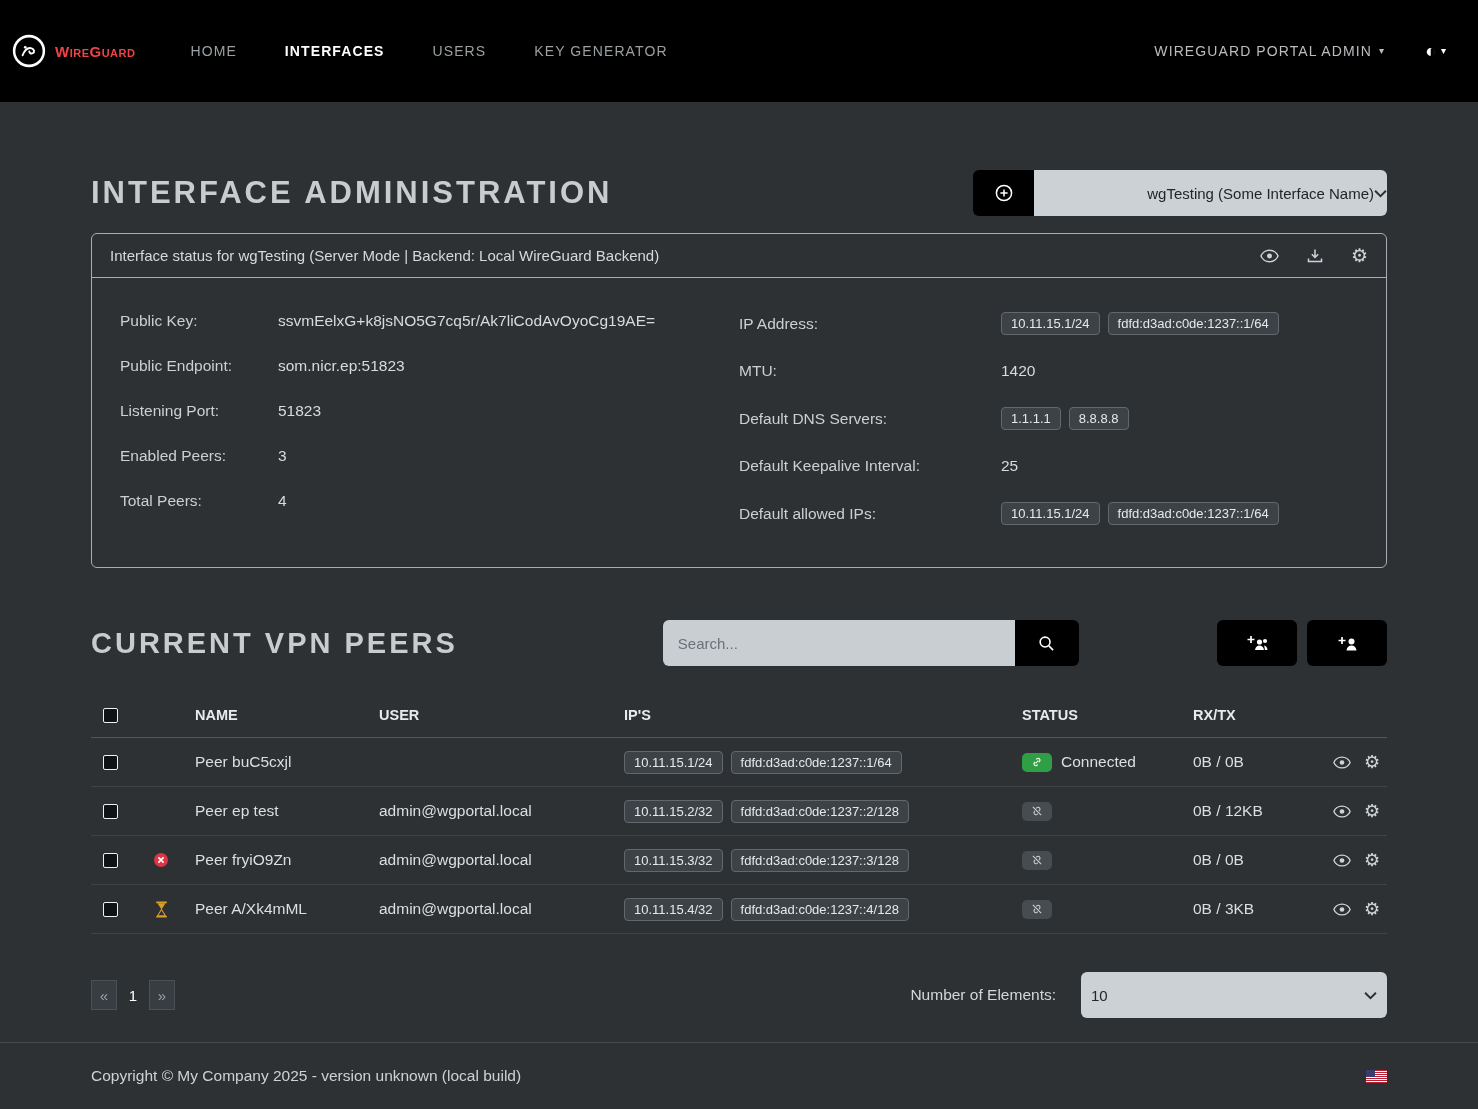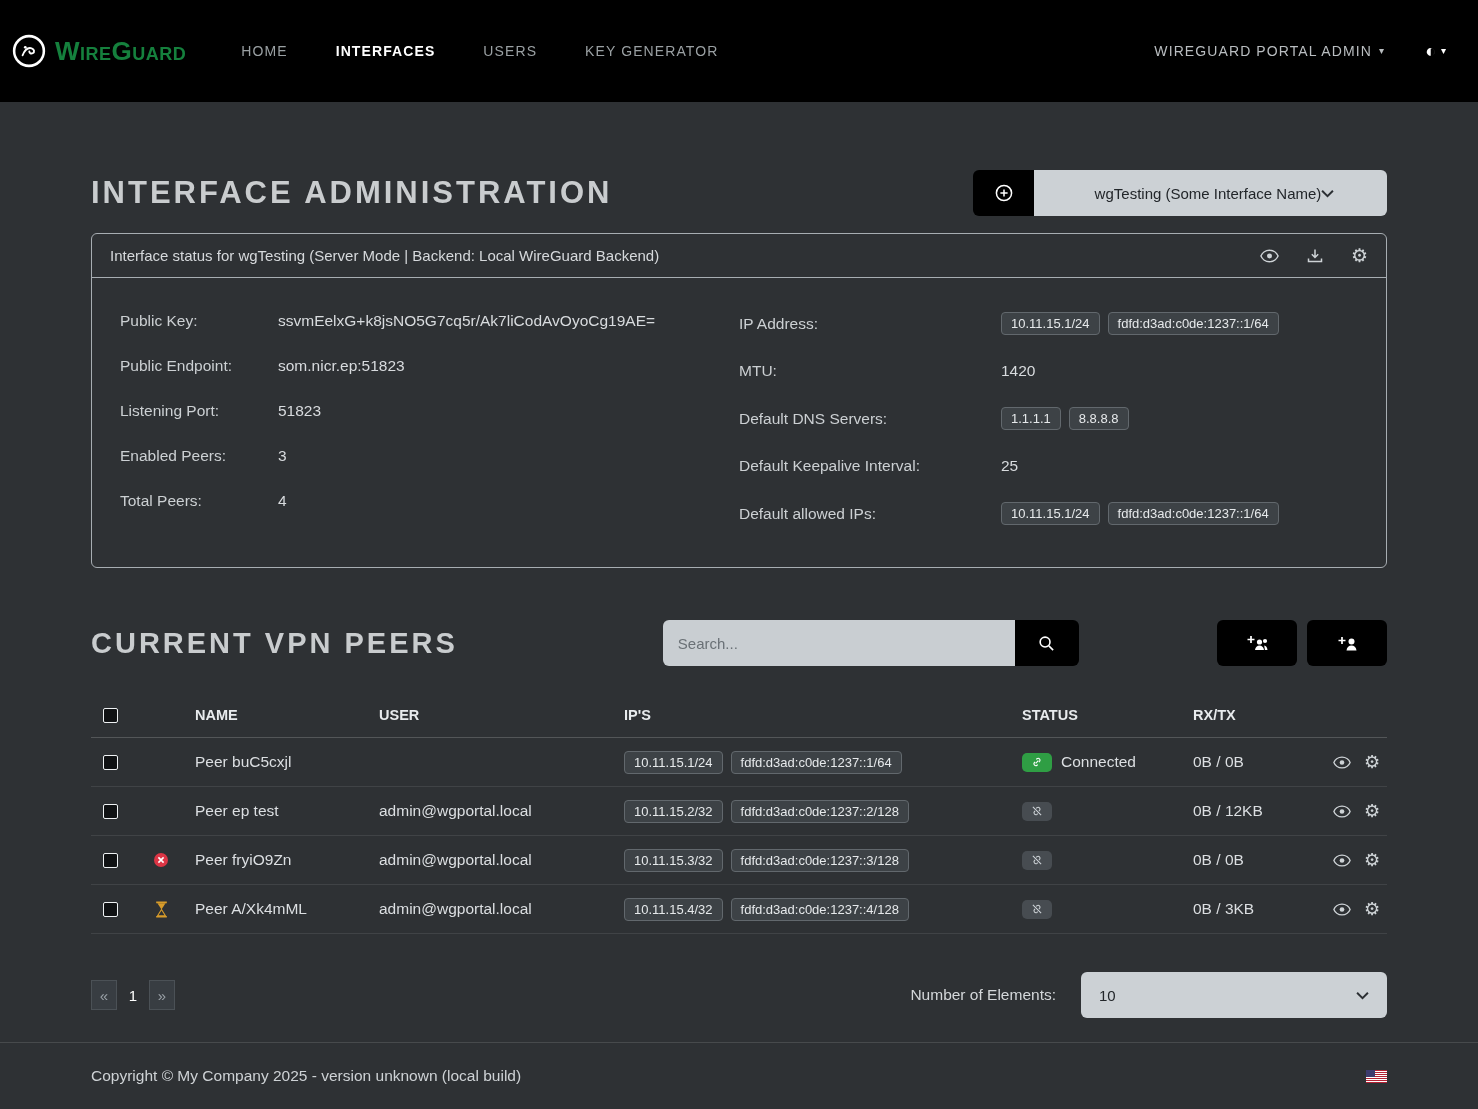--- a/index.html
+++ b/index.html
@@ -7,37 +7,37 @@
     width:1478px;height:1109px;overflow:hidden;
     background:#2e3134;color:#d6d9db;
     font-family:"Liberation Sans","DejaVu Sans",sans-serif;
   }
   svg{display:block}
   .container{width:1296px;margin:0 auto}
 
   
   .navbar{height:102px;background:#000;display:flex;align-items:center;padding:0 32px 0 12px}
   .brand{display:flex;align-items:center;gap:9px;cursor:pointer}
-  .brand-text{font-size:26px;font-weight:700;color:#15803d;font-variant:small-caps;letter-spacing:.5px}
+  .brand-text{font-size:15px;font-weight:700;color:#ef4444;font-variant:small-caps;letter-spacing:.5px}
   .nav-links{display:flex;margin-left:55px;gap:48px}
   .nav-link{font-size:14px;letter-spacing:1.1px;color:#9aa0a3;text-decoration:none;cursor:pointer;font-weight:500}
   .nav-link.active{color:#fff;font-weight:700}
   .nav-right{margin-left:auto;display:flex;align-items:center;gap:40px}
   .user-menu{font-size:14px;letter-spacing:1.1px;color:#b9bdc0;display:flex;align-items:center;gap:7px;cursor:pointer}
   .theme-toggle{color:#fff;font-size:18px;display:flex;align-items:center;gap:5px;cursor:pointer}
   .caret{font-size:10px;color:inherit;line-height:1}
 
   
   .page-head{display:flex;align-items:center;justify-content:space-between;margin-top:68px}
   h1{font-size:31px;font-weight:600;letter-spacing:3px;color:#c9ccce}
   .iface-group{display:flex;height:46px;width:414px}
   .btn-black{background:#000;border:none;color:#fff;cursor:pointer;display:flex;align-items:center;justify-content:center}
   .iface-add{width:61px;border-radius:6px 0 0 6px}
   .select{background:#ccd1d5;color:#22262a;font-size:15px;display:flex;align-items:center;cursor:pointer}
-  .iface-select{flex:1;border-radius:0 6px 6px 0;justify-content:center;padding:0 18px 0 26px}
+  .iface-select{flex:1;border-radius:0 6px 6px 0;justify-content:flex-end;padding:0 0 0 26px}
 
   
   .card{margin-top:17px;border:1px solid #a7adb2;border-radius:6px}
   .card-header{display:flex;align-items:center;justify-content:space-between;padding:12px 18px;border-bottom:1px solid #a7adb2;font-size:15px;color:#d6d9dc}
   .card-actions{display:flex;gap:28px;align-items:center}
   .icon-btn{background:none;border:none;color:#ced3d6;cursor:pointer;display:flex;align-items:center;padding:0}
   .gear-glyph{font-size:19px;line-height:1;color:inherit}
   .card-body{display:flex;padding:34px 28px 42px;font-size:15.5px}
   .half{width:50%}
   .kv{display:grid;row-gap:27px;align-items:center}
@@ -73,21 +73,21 @@
   .actions .gear-glyph{font-size:18px}
   .state-ic{display:flex;justify-content:center;align-items:center}
 
   
   .tfoot{display:flex;align-items:center;justify-content:space-between;margin-top:38px}
   .pg{display:flex;gap:5px;align-items:center}
   .pbtn{min-width:26px;height:30px;background:#383d42;border:1px solid #4b5156;color:#9aa1a7;display:flex;align-items:center;justify-content:center;font-size:15px;cursor:pointer;text-decoration:none;padding:0 6px}
   .pcur{color:#fff;font-size:15px;min-width:22px;text-align:center;cursor:pointer}
   .elems{display:flex;align-items:center;gap:25px}
   .elems-label{font-size:15.5px;color:#d4d7da}
-  .elems-select{width:306px;height:46px;border-radius:6px;justify-content:space-between;padding:0 18px}
+  .elems-select{width:306px;height:46px;border-radius:6px;justify-content:space-between;padding:0 10px}
 
   
   footer{margin-top:24px;border-top:1px solid rgba(255,255,255,.12)}
   .footer-inner{width:1296px;margin:0 auto;display:flex;align-items:center;justify-content:space-between;padding:24px 0}
   .copyright{font-size:15.5px;color:#ced2d5}
   .flag{width:21px;height:13px;position:relative;display:inline-block;background:repeating-linear-gradient(180deg,#b22234 0 1px,#fff 1px 2px)}
   .flag::after{content:"";position:absolute;left:0;top:0;width:9px;height:7px;background:#3c3b6e}
 </style>
 </head>
 <body>

